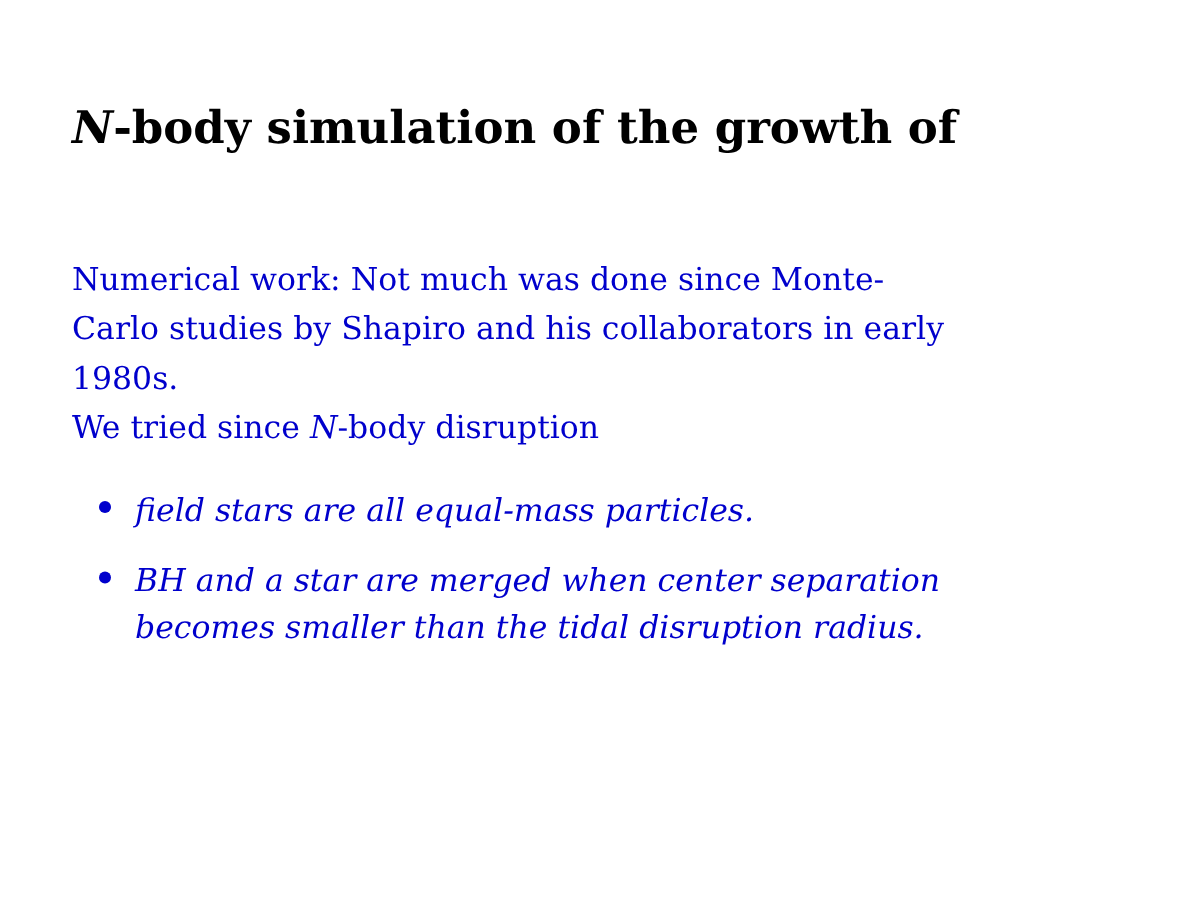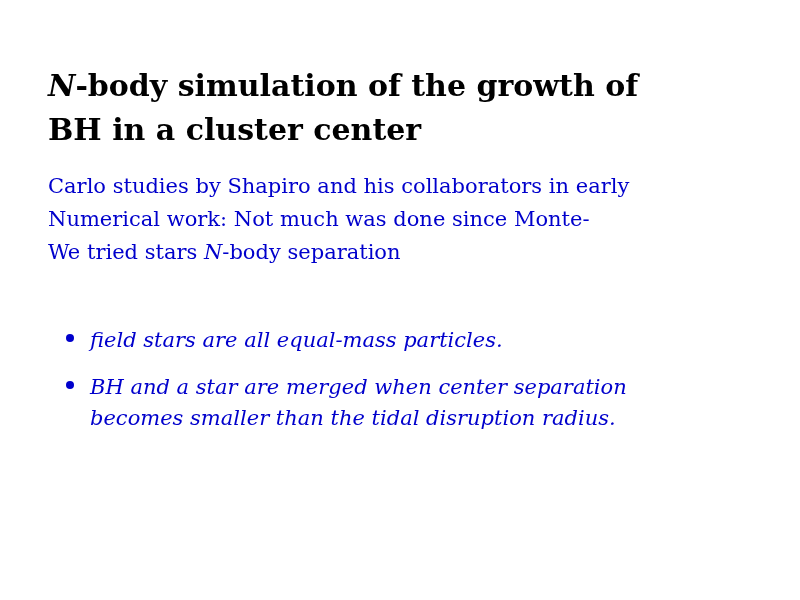--- a/index.html
+++ b/index.html
@@ -94,28 +94,28 @@
     text-align: left;
   }
 </style>
 </head>
 <body>
 
 <div class="slide">
 
   <div class="title">
     <span class="ital">N</span><span>-body simulation of the growth of</span>
-    <div>BH in a cluster center</div>
   </div>
 
   <div class="body-block">
+    <div class="para">Numerical work:  Not much was done since Monte-</div>
     <div class="para">Carlo studies by Shapiro and his collaborators in early</div>
-    <div class="para">Numerical work:  Not much was done since Monte-</div>
+    <div class="para nojust">1980s.</div>
     <div class="para nojust">
-      <span>We tried stars </span><span class="ital-blue">N</span><span>-body separation</span>
+      <span>We tried since </span><span class="ital-blue">N</span><span>-body disruption</span>
     </div>
   </div>
 
   <div class="bullets">
 
     <div class="bullet-row">
       <div class="bullet-dot">
           <span></span>
         </div>
       <div class="bullet-text nojust">field stars are all equal-mass particles.</div>

